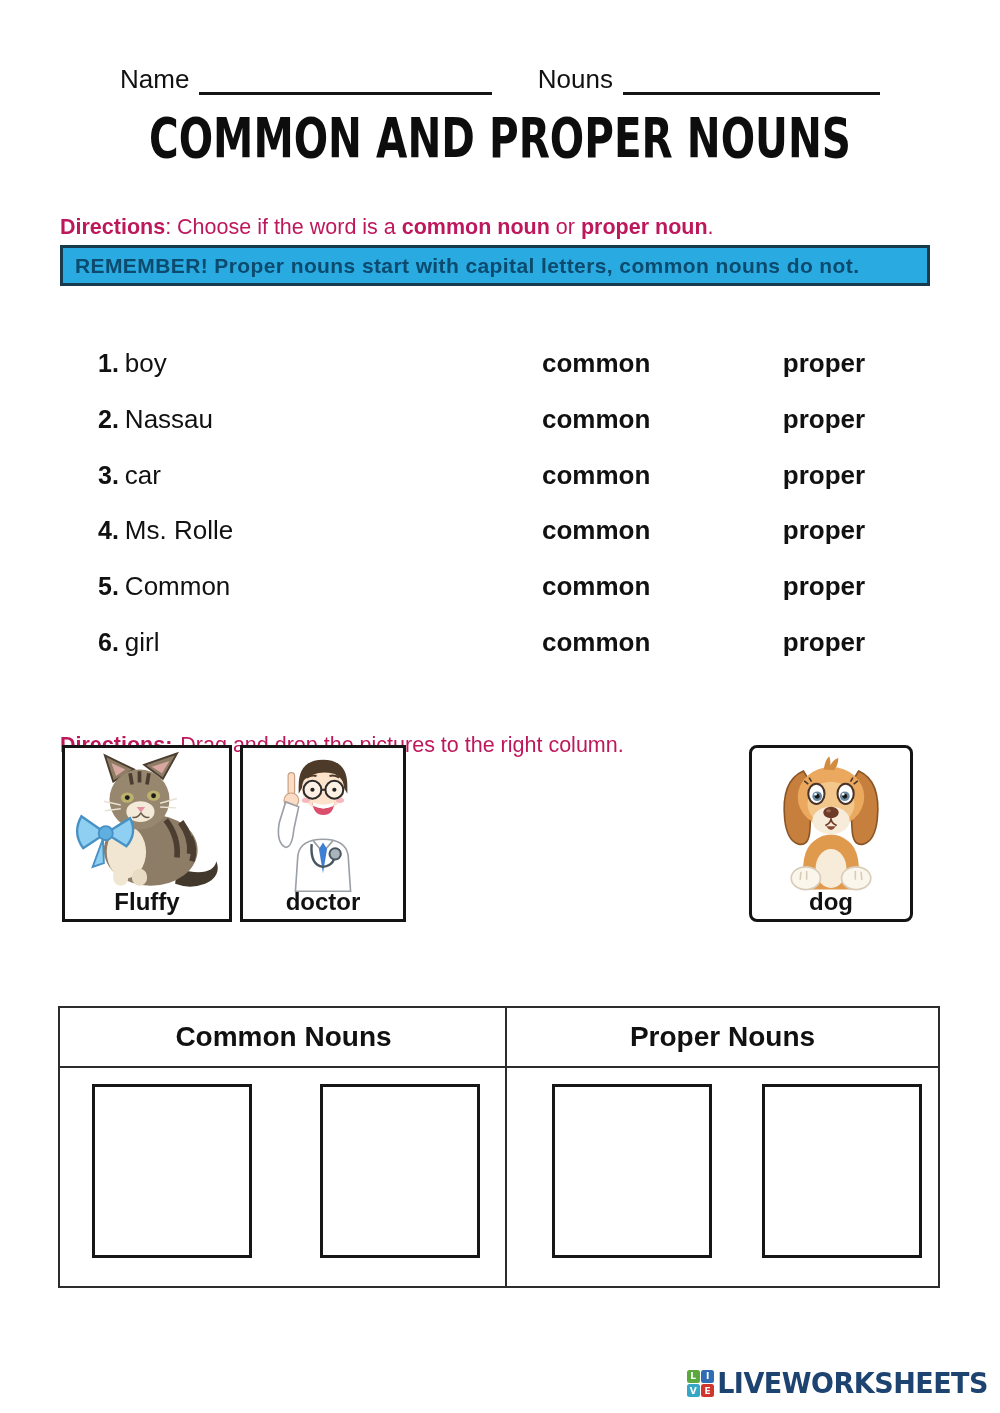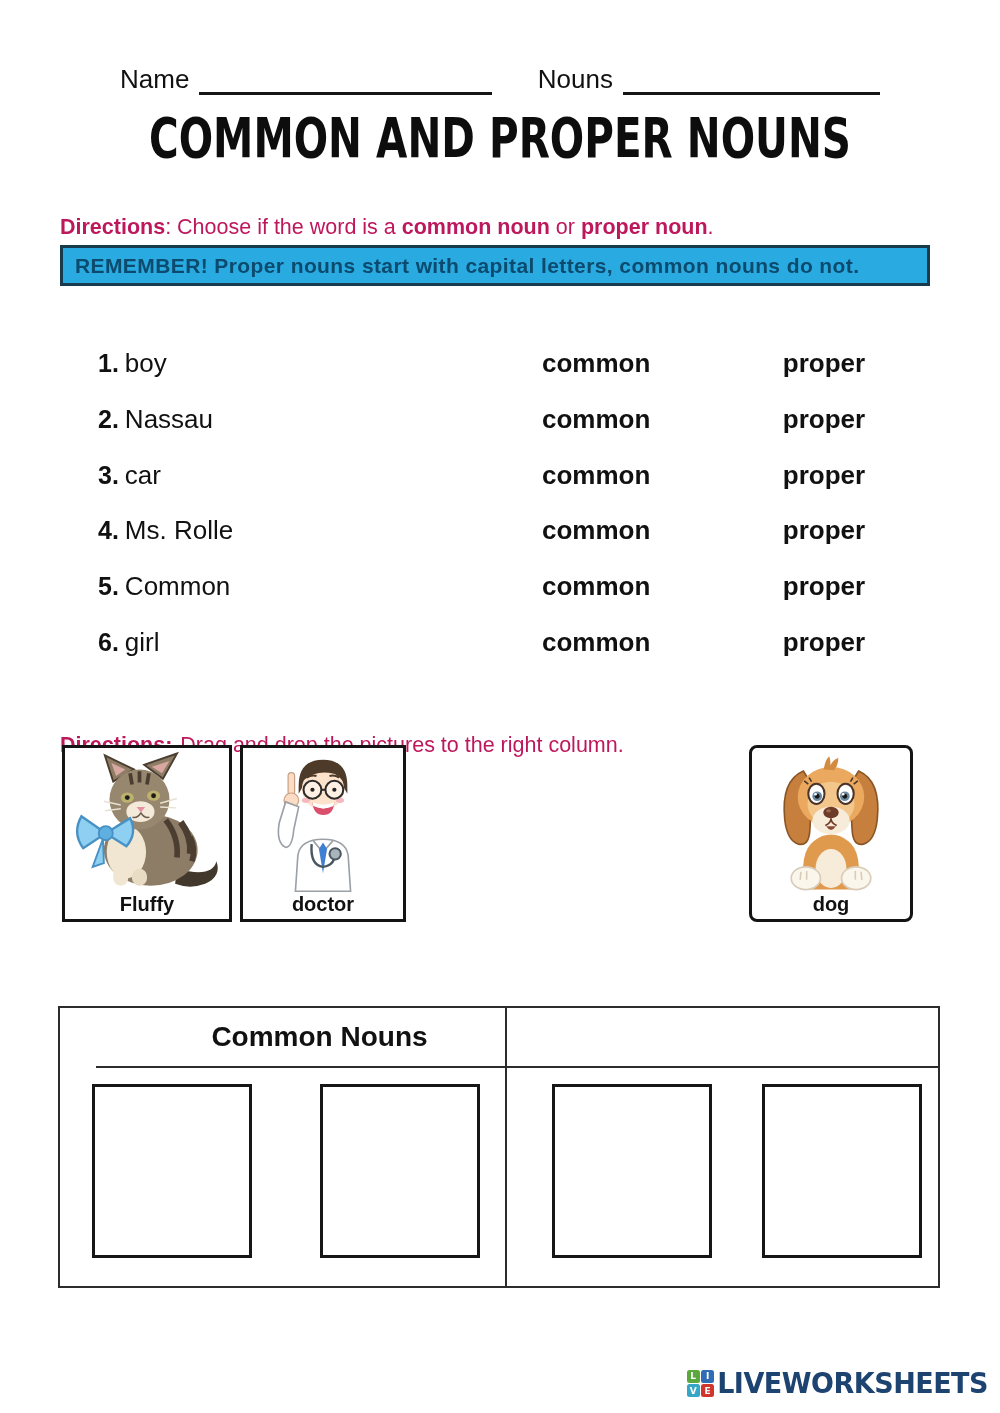--- a/index.html
+++ b/index.html
@@ -38,29 +38,29 @@
   .quiz-word b{font-weight:bold;font-size:25px;padding-right:6px;}
   .opt{position:absolute;top:12px;font-size:26px;font-weight:bold;cursor:pointer;}
   .opt-common{left:542px;width:96px;text-align:center;}
   .opt-proper{left:777px;width:94px;text-align:center;}
   
   .card{
     position:absolute;top:745px;height:171px;background:#fff;border:3px solid #141414;
     display:flex;flex-direction:column;align-items:center;justify-content:flex-end;cursor:grab;
   }
   .card svg{position:absolute;top:2px;left:0;right:0;margin:auto;}
-  .card-label{position:relative;font-size:20px;font-weight:bold;padding-bottom:3px;background:transparent;}
+  .card-label{position:relative;font-size:24px;font-weight:bold;padding-bottom:3px;background:transparent;}
   .card1{left:62px;width:164px;}
   .card2{left:240px;width:160px;text-align:center;}
   .card3{left:575px;width:159px;}
   .card4{left:749px;width:158px;border-radius:8px;}
   
   .sort-table{position:absolute;left:58px;top:1006px;width:878px;height:278px;border:2px solid #2c2c2c;}
   .sort-divider{position:absolute;left:445px;top:0;bottom:0;width:2px;background:#2c2c2c;}
-  .sort-header{display:flex;height:58px;border-bottom:2px solid #2c2c2c;margin-left:36px;}
+  .sort-header{display:flex;height:58px;border-bottom:2px solid #2c2c2c;}
   .sort-header .cell{display:flex;align-items:center;justify-content:center;font-size:28px;font-weight:bold;}
   .sort-header .cell.c1{width:447px;}
   .sort-header .cell.c2{width:431px;}
   .drop-box{position:absolute;top:76px;width:154px;height:168px;border:3px solid #161616;background:#fff;}
   .db1{left:32px;} .db2{left:260px;} .db3{left:492px;} .db4{left:702px;}
   
   .footer{position:absolute;top:1368px;right:12px;display:flex;align-items:center;cursor:pointer;}
   .logo-grid{display:grid;grid-template-columns:13px 13px;grid-template-rows:13px 13px;gap:1.5px;margin-right:3px;}
   .logo-cell{border-radius:2.5px;color:#fff;font-size:9px;font-weight:bold;display:flex;align-items:center;justify-content:center;font-family:"DejaVu Sans",sans-serif;}
   .lc-l{background:#5aa83e;} .lc-i{background:#2f6cb4;} .lc-v{background:#35a6c6;} .lc-e{background:#d2352c;}
@@ -210,20 +210,21 @@
       <ellipse cx="111" cy="158" rx="18" ry="14" fill="#fbf6ec" stroke="#d8cbb8" stroke-width="2"></ellipse>
       <path d="M110 149 l0 11 M117 150 l1 10" stroke="#d8cbb8" stroke-width="2"></path>
     </svg>
     <span class="card-label">dog</span>
   </div>
 
   <div class="sort-table">
     <div class="sort-divider"></div>
     <div class="sort-header">
       <div class="cell c1">Common Nouns</div>
+      <div class="cell c2">Proper Nouns</div>
     </div>
     <div class="drop-box db1"></div>
     <div class="drop-box db2"></div>
     <div class="drop-box db3"></div>
     <div class="drop-box db4"></div>
   </div>
 
   <div class="footer">
     <div class="logo-grid">
       <div class="logo-cell lc-l">L</div>

